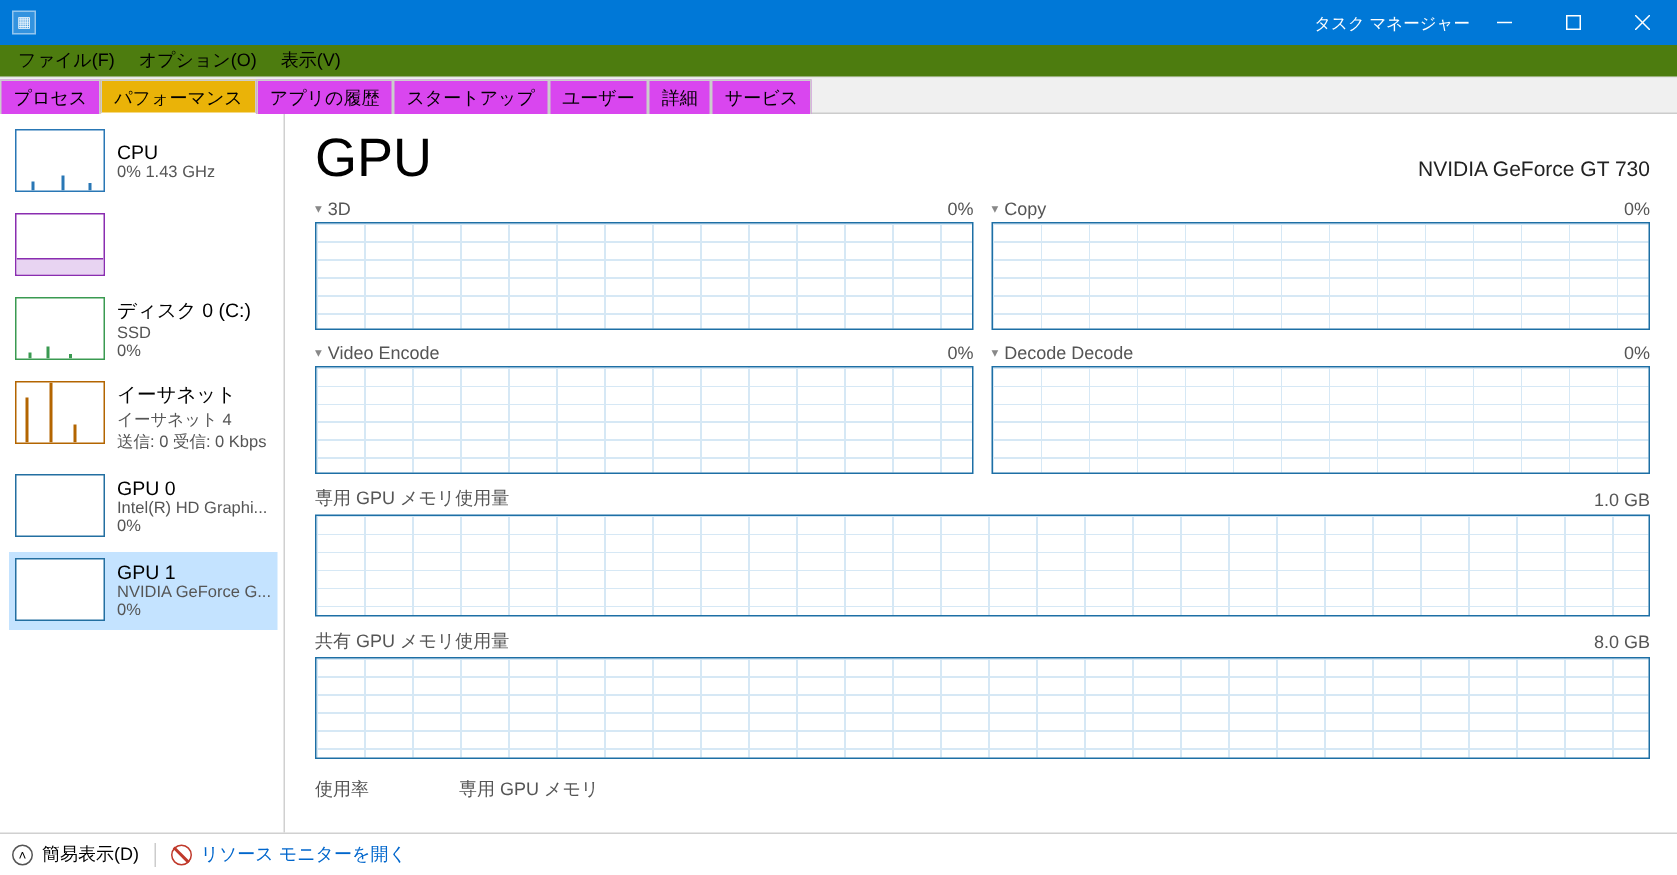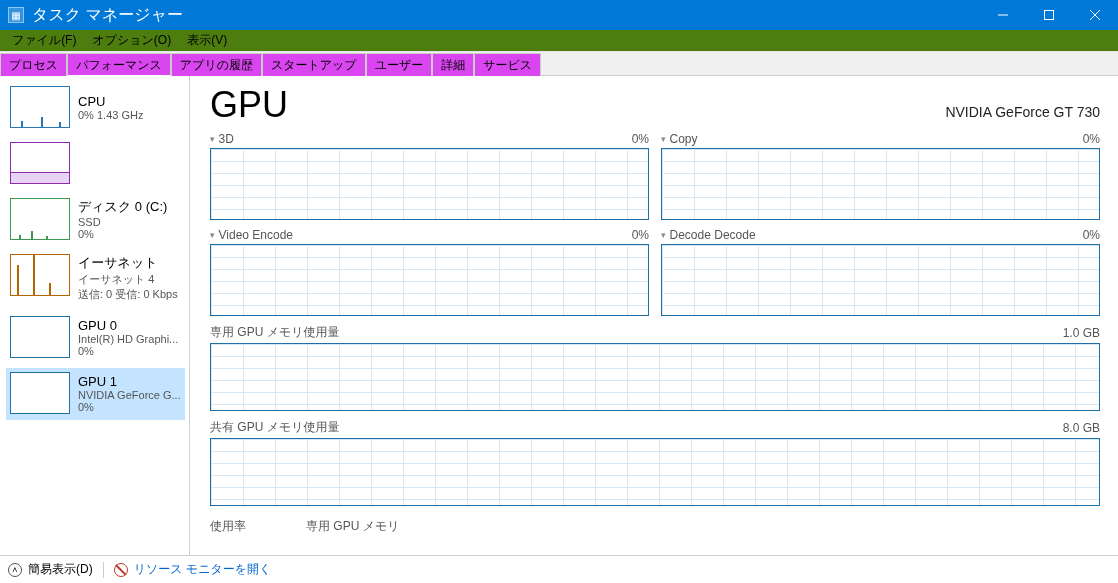--- a/index.html
+++ b/index.html
@@ -1,30 +1,30 @@
 <!DOCTYPE html>
 <html><head>
   <meta charset="utf-8">
   <style>
     * { margin:0; padding:0; box-sizing:border-box; font-family:"Yu Gothic UI","Segoe UI",Meiryo,sans-serif; }
     body { width:1118px; height:583px; background:#fff; display:flex; flex-direction:column; overflow:hidden; font-size:12px; }
 
     .titlebar { height:30px; background:#0078d7; color:#fff; display:flex; align-items:center; padding:0 0 0 8px; }
     .titlebar .icon { width:16px; height:16px; background:#fff3; border:1px solid #fff7; margin-right:8px; display:flex; align-items:center; justify-content:center; font-size:10px; }
-    .titlebar .title { flex:1; font-size:16px; }
+    .titlebar .title { flex:1; font-size:11px;text-align:right; }
     .titlebar .winbtns { display:flex; height:100%; }
     .titlebar .winbtn { width:46px; height:30px; display:flex; align-items:center; justify-content:center; color:#fff; font-size:14px; }
     .titlebar .winbtn svg { stroke:#fff; }
 
     .menubar { height:22px; background:#4d7c0f; border-bottom:1px solid #e5e5e5; display:flex; align-items:center; padding:0 4px; font-size:12px; color:#000; }
     .menubar .menuitem { padding:2px 8px; }
 
     .tabsbar { height:24px; background:#f0f0f0; border-bottom:1px solid #ccc; display:flex; font-size:12px; }
     .tabsbar .tab { padding:3px 8px; border:1px solid #ccc; border-bottom:none; background:#d946ef; margin-right:0; position:relative; top:1px; }
-    .tabsbar .tab.active { background:#d946ef; border-bottom:1px solid #fff; }
+    .tabsbar .tab.active { background:#eab308; border-bottom:1px solid #fff; }
 
     .content { flex:1; display:flex; min-height:0; }
     .sidebar { width:190px; border-right:1px solid #d0d0d0; padding:6px 4px 0 6px; overflow:hidden; }
     .side-item { display:flex; padding:4px 4px 6px 4px; margin-bottom:4px; }
     .side-item.selected { background:#c4e3ff; }
     .side-thumb { width:60px; height:42px; border:1px solid; flex:none; margin-right:8px; background:#fff; position:relative; overflow:hidden; }
     .side-thumb .spike { position:absolute; bottom:0; width:2px; background:currentColor; }
     .side-info { display:flex; flex-direction:column; justify-content:center; font-size:12px; }
     .side-info .s-title { font-size:13px; }
     .side-info .s-sub { font-size:11px; color:#555; white-space:nowrap; overflow:hidden; text-overflow:ellipsis; max-width:130px; }

